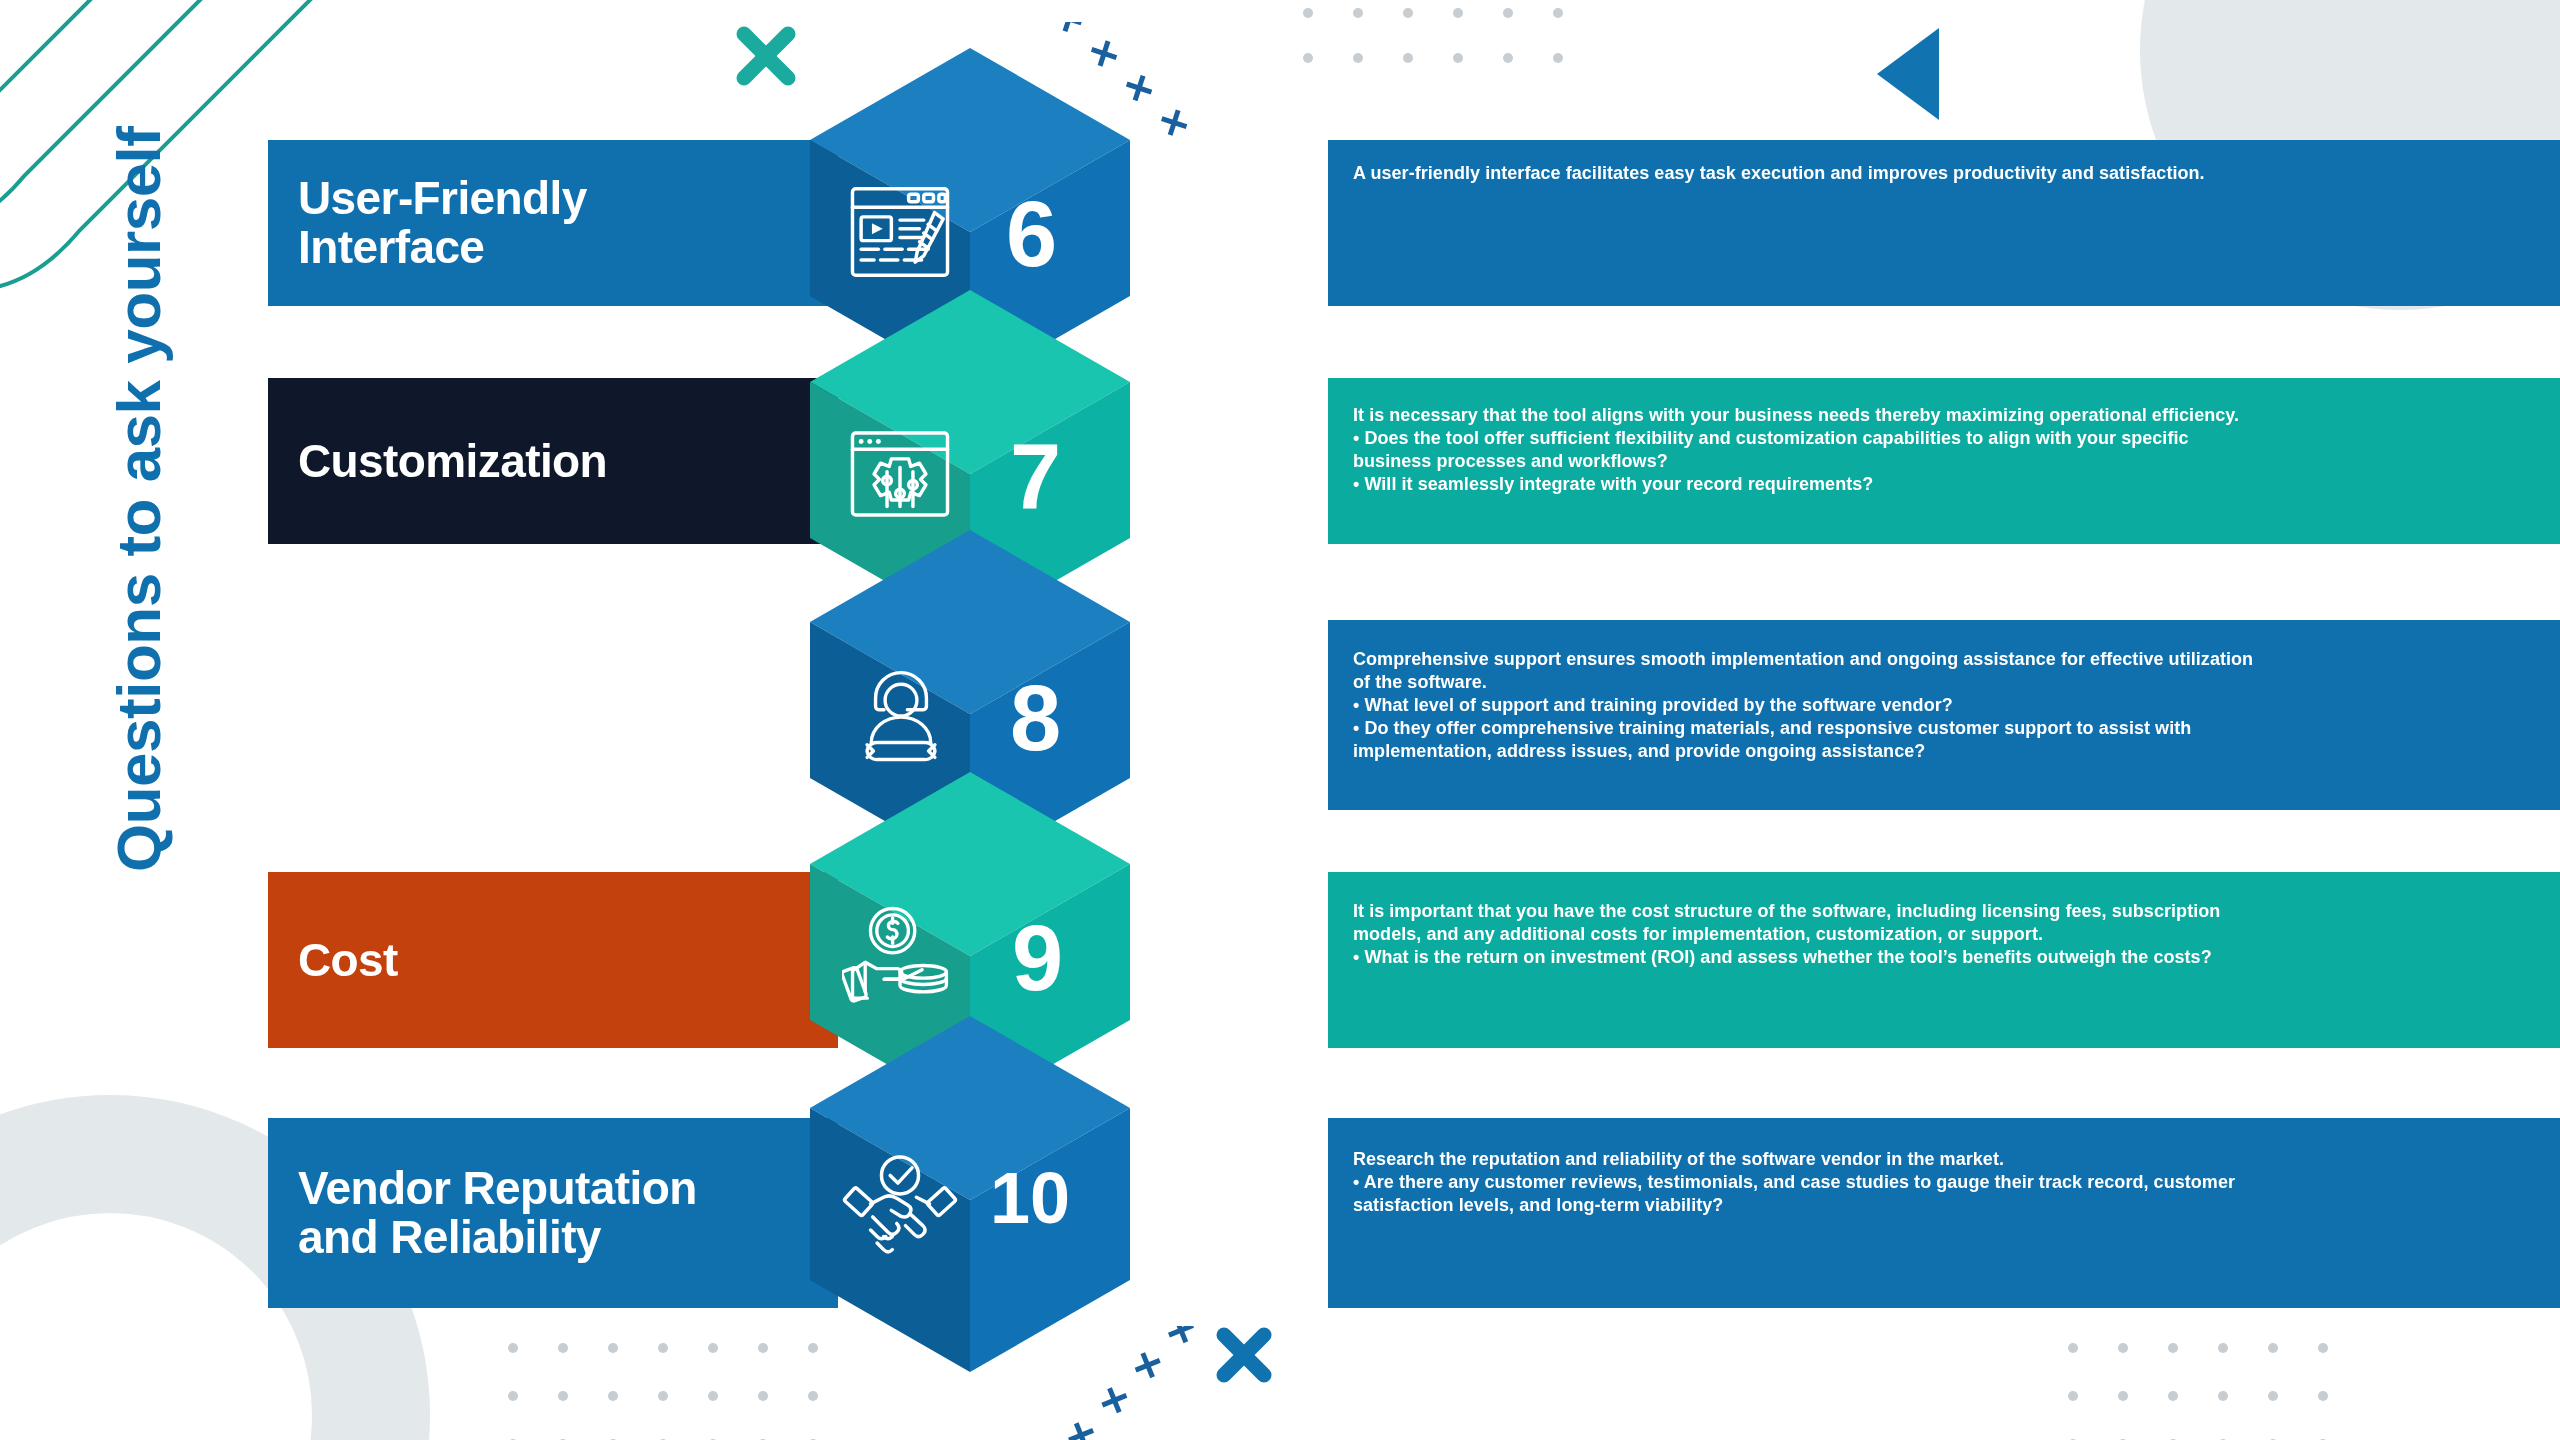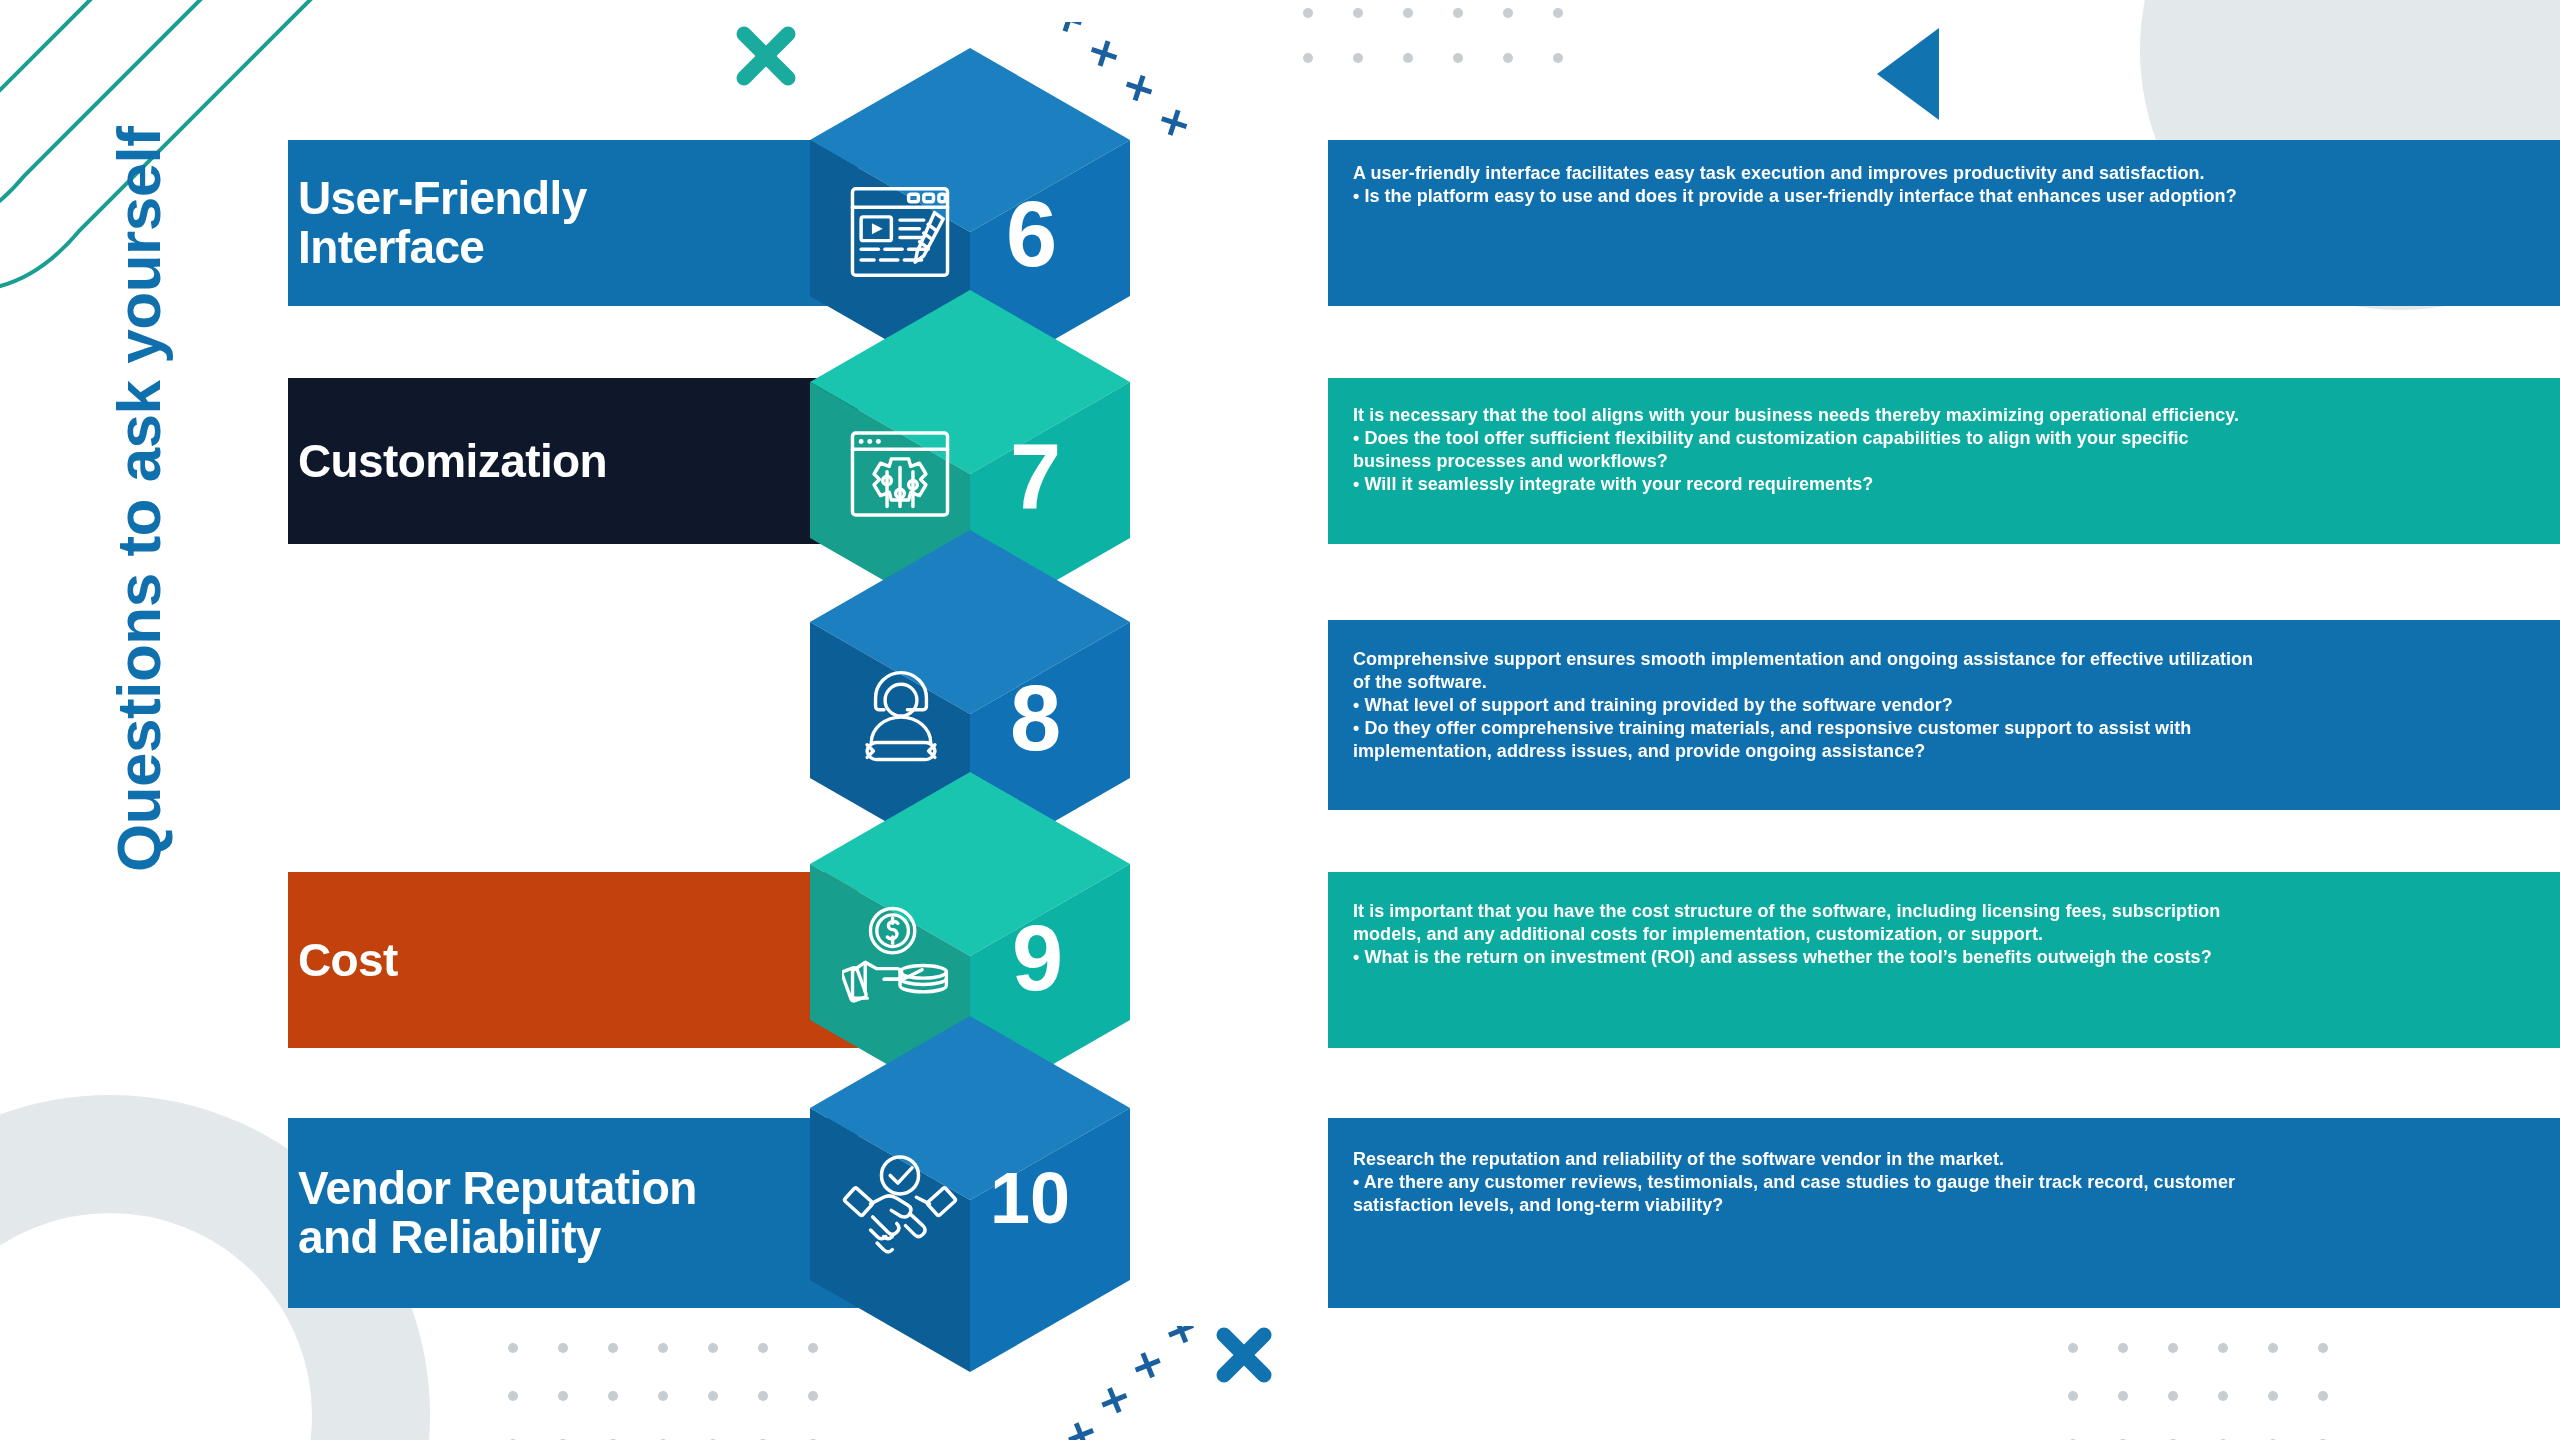--- a/index.html
+++ b/index.html
@@ -45,21 +45,21 @@
     transform-origin: 0 0;
     transform: rotate(-90deg) translate(-740px, 0);
     color:#1070ae;
     font-size:62px; font-weight:800; letter-spacing:-0.5px;
     white-space:nowrap; line-height:86px;
   }
 
   
   .row { position:absolute; left:268px; }
   .bar-left { position:absolute; left:0; top:0; height:100%;
-      display:flex; align-items:center; padding-left:10px;margin-left:20px; }
+      display:flex; align-items:center; padding-left:30px; }
   .row-title { color:#ffffff; font-size:46px; font-weight:800;
       line-height:1.06; letter-spacing:-0.6px; }
   .bar-right { position:absolute; top:0; height:100%; }
   .desc { position:absolute; color:#ffffff; font-size:18px;
       font-weight:700; line-height:1.28; letter-spacing:0.05px; }
   .desc div { white-space:nowrap; }
 
   
   .cube { position:absolute; }
   .cube svg { position:absolute; left:0; top:0; }
@@ -240,21 +240,20 @@
   <div class="row" style="top:140px; height:166px; width:2292px;">
     <div class="bar-left" style="width:570px; background:#1070ae;">
       <div class="row-title">
         <div>User-Friendly</div>
         <div>Interface</div>
       </div>
     </div>
     <div class="bar-right" style="left:1060px; width:1232px; background:#1070ae;"></div>
     <div class="desc" style="left:1085px; top:22px; width:1200px;">
       <div>A user-friendly interface facilitates easy task execution and improves productivity and satisfaction.</div>
-      <div>• Is the platform easy to use and does it provide a user-friendly interface that enhances user adoption?</div>
     </div>
   </div>
 
   <div class="row" style="top:378px; height:166px; width:2292px;">
     <div class="bar-left" style="width:570px; background:#0f172a;">
       <div class="row-title">
         <div>Customization</div>
       </div>
     </div>
     <div class="bar-right" style="left:1060px; width:1232px; background:#0cab9f;"></div>

